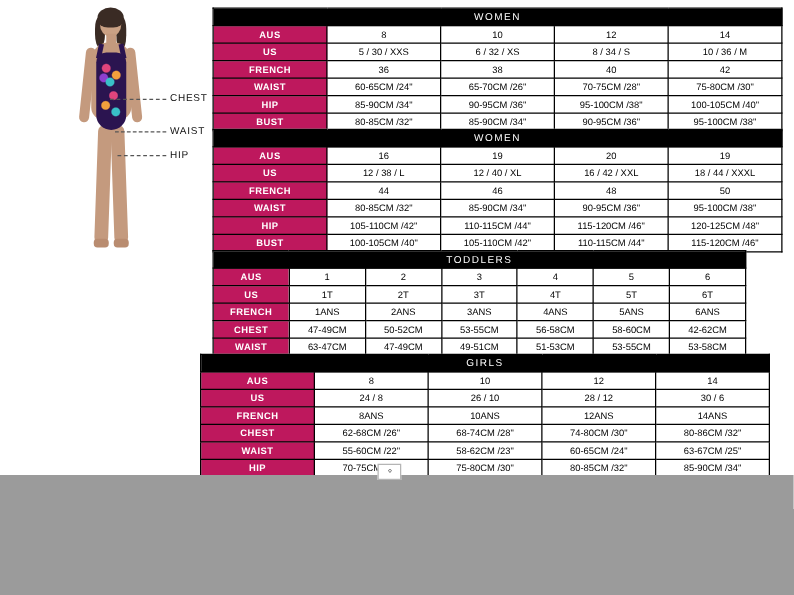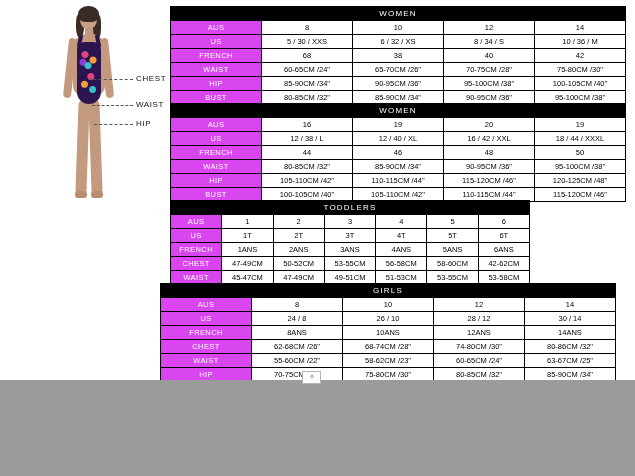--- a/index.html
+++ b/index.html
@@ -239,31 +239,31 @@
   }
   .size-table .title-row th {
     background: #000000;
     color: #ffffff;
     font-size: 8px;
     letter-spacing: 1.2px;
     font-weight: normal;
     height: 13px;
   }
   .size-table .rowlabel {
-    background: #d946ef;
+    background: #be185d;
     color: #ffffff;
-    font-weight: normal;
+    font-weight: bold;
     font-size: 7.5px;
     letter-spacing: 0.4px;
     width: 52px;
   }
 
   #table-women-1 { left: 170px; top: 6px;  width: 456px; }
   #table-women-2 { left: 170px; top: 103px; width: 456px; }
-  #table-toddlers { left: 170px; top: 200px; width: 360px; }
+  #table-toddlers { left: 170px; top: 200px; width: 427px; }
   #table-girls   { left: 160px; top: 283px; width: 456px; }
 
   
   #bottom-overlay {
     position: absolute;
     left: 0;
     top: 380px;
     width: 635px;
     height: 96px;
     background: #9b9b9b;
@@ -329,21 +329,21 @@
       </tr>
       <tr>
         <th class="rowlabel">US</th>
         <td>5 / 30 / XXS</td>
         <td>6 / 32 / XS</td>
         <td>8 / 34 / S</td>
         <td>10 / 36 / M</td>
       </tr>
       <tr>
         <th class="rowlabel">FRENCH</th>
-        <td>68</td>
+        <td>36</td>
         <td>38</td>
         <td>40</td>
         <td>42</td>
       </tr>
       <tr>
         <th class="rowlabel">WAIST</th>
         <td>60-65CM /24"</td>
         <td>65-70CM /26"</td>
         <td>70-75CM /28"</td>
         <td>75-80CM /30"</td>
@@ -449,21 +449,21 @@
         <th class="rowlabel">CHEST</th>
         <td>47-49CM</td>
         <td>50-52CM</td>
         <td>53-55CM</td>
         <td>56-58CM</td>
         <td>58-60CM</td>
         <td>42-62CM</td>
       </tr>
       <tr>
         <th class="rowlabel">WAIST</th>
-        <td>45-47CM</td>
+        <td>63-47CM</td>
         <td>47-49CM</td>
         <td>49-51CM</td>
         <td>51-53CM</td>
         <td>53-55CM</td>
         <td>53-58CM</td>
       </tr>
     </tbody>
   </table>
 <table class="size-table" id="table-girls">
     <tbody>
@@ -475,21 +475,21 @@
         <td>8</td>
         <td>10</td>
         <td>12</td>
         <td>14</td>
       </tr>
       <tr>
         <th class="rowlabel">US</th>
         <td>24 / 8</td>
         <td>26 / 10</td>
         <td>28 / 12</td>
-        <td>30 / 14</td>
+        <td>30 / 6</td>
       </tr>
       <tr>
         <th class="rowlabel">FRENCH</th>
         <td>8ANS</td>
         <td>10ANS</td>
         <td>12ANS</td>
         <td>14ANS</td>
       </tr>
       <tr>
         <th class="rowlabel">CHEST</th>

